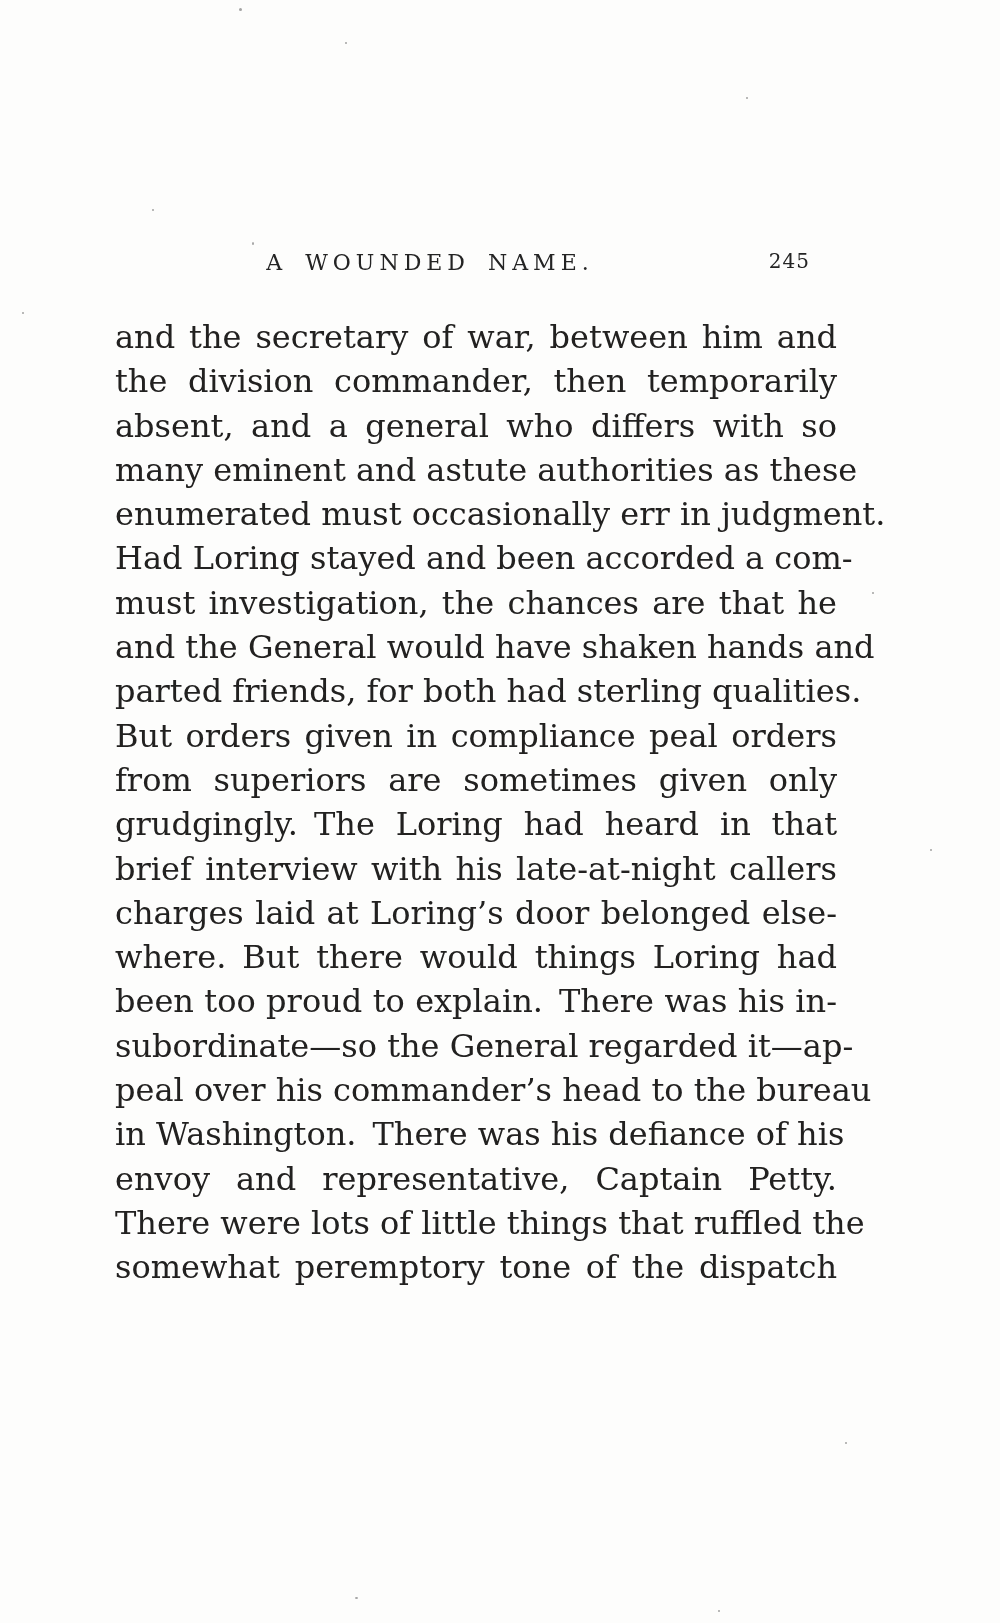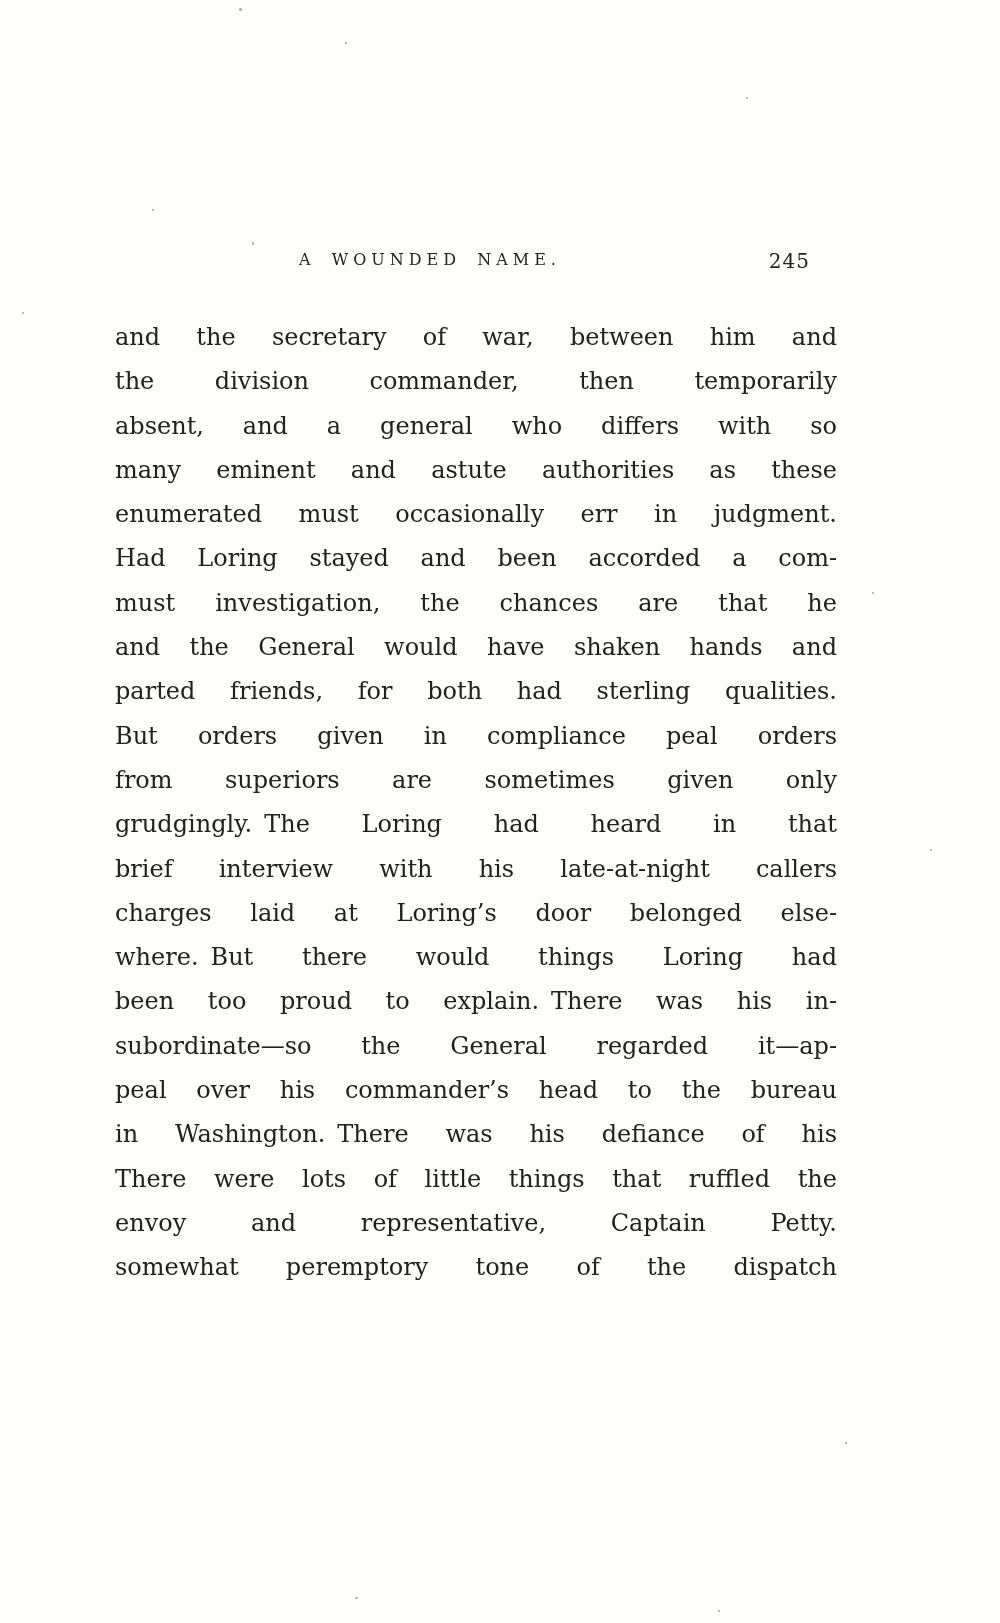--- a/index.html
+++ b/index.html
@@ -22,39 +22,39 @@
     top: 250px;
     left: 115px;
     width: 725px;
     height: 34px;
   }
   .running-head {
     position: absolute;
     left: 0;
     right: 95px;
     text-align: center;
-    font-size: 16px;
+    font-size: 22px;
     letter-spacing: 5px;
     word-spacing: 6px;
     color: #242424;
   }
   .page-number {
     position: absolute;
     right: 30px;
     top: -1px;
     font-size: 20px;
     letter-spacing: 1px;
     color: #242424;
   }
   .text-block {
     position: absolute;
     top: 315px;
     left: 115px;
     width: 722px;
-    font-size: 24px;
+    font-size: 32px;
     color: #222120;
   }
   .line {
     height: 44.3px;
     line-height: 44.3px;
     text-align: justify;
     text-align-last: justify;
     text-justify: inter-word;
     white-space: nowrap;
   }
@@ -100,22 +100,22 @@
     <div class="line">But orders given in compliance peal orders</div>
     <div class="line">from superiors are sometimes given only</div>
     <div class="line">grudgingly. The Loring had heard in that</div>
     <div class="line">brief interview with his late-at-night callers</div>
     <div class="line">charges laid at Loring’s door belonged else-</div>
     <div class="line">where. But there would things Loring had</div>
     <div class="line">been too proud to explain. There was his in-</div>
     <div class="line">subordinate—so the General regarded it—ap-</div>
     <div class="line">peal over his commander’s head to the bureau</div>
     <div class="line">in Washington. There was his defiance of his</div>
+    <div class="line">envoy and representative, Captain Petty.</div>
     <div class="line">There were lots of little things that ruffled the</div>
-    <div class="line">envoy and representative, Captain Petty.</div>
     <div class="line">somewhat peremptory tone of the dispatch</div>
   </div>
 
   <span class="speck s1"></span>
   <span class="speck s2"></span>
   <span class="speck s3"></span>
   <span class="speck s4"></span>
   <span class="speck s5"></span>
   <span class="speck s6"></span>
   <span class="speck s7"></span>

